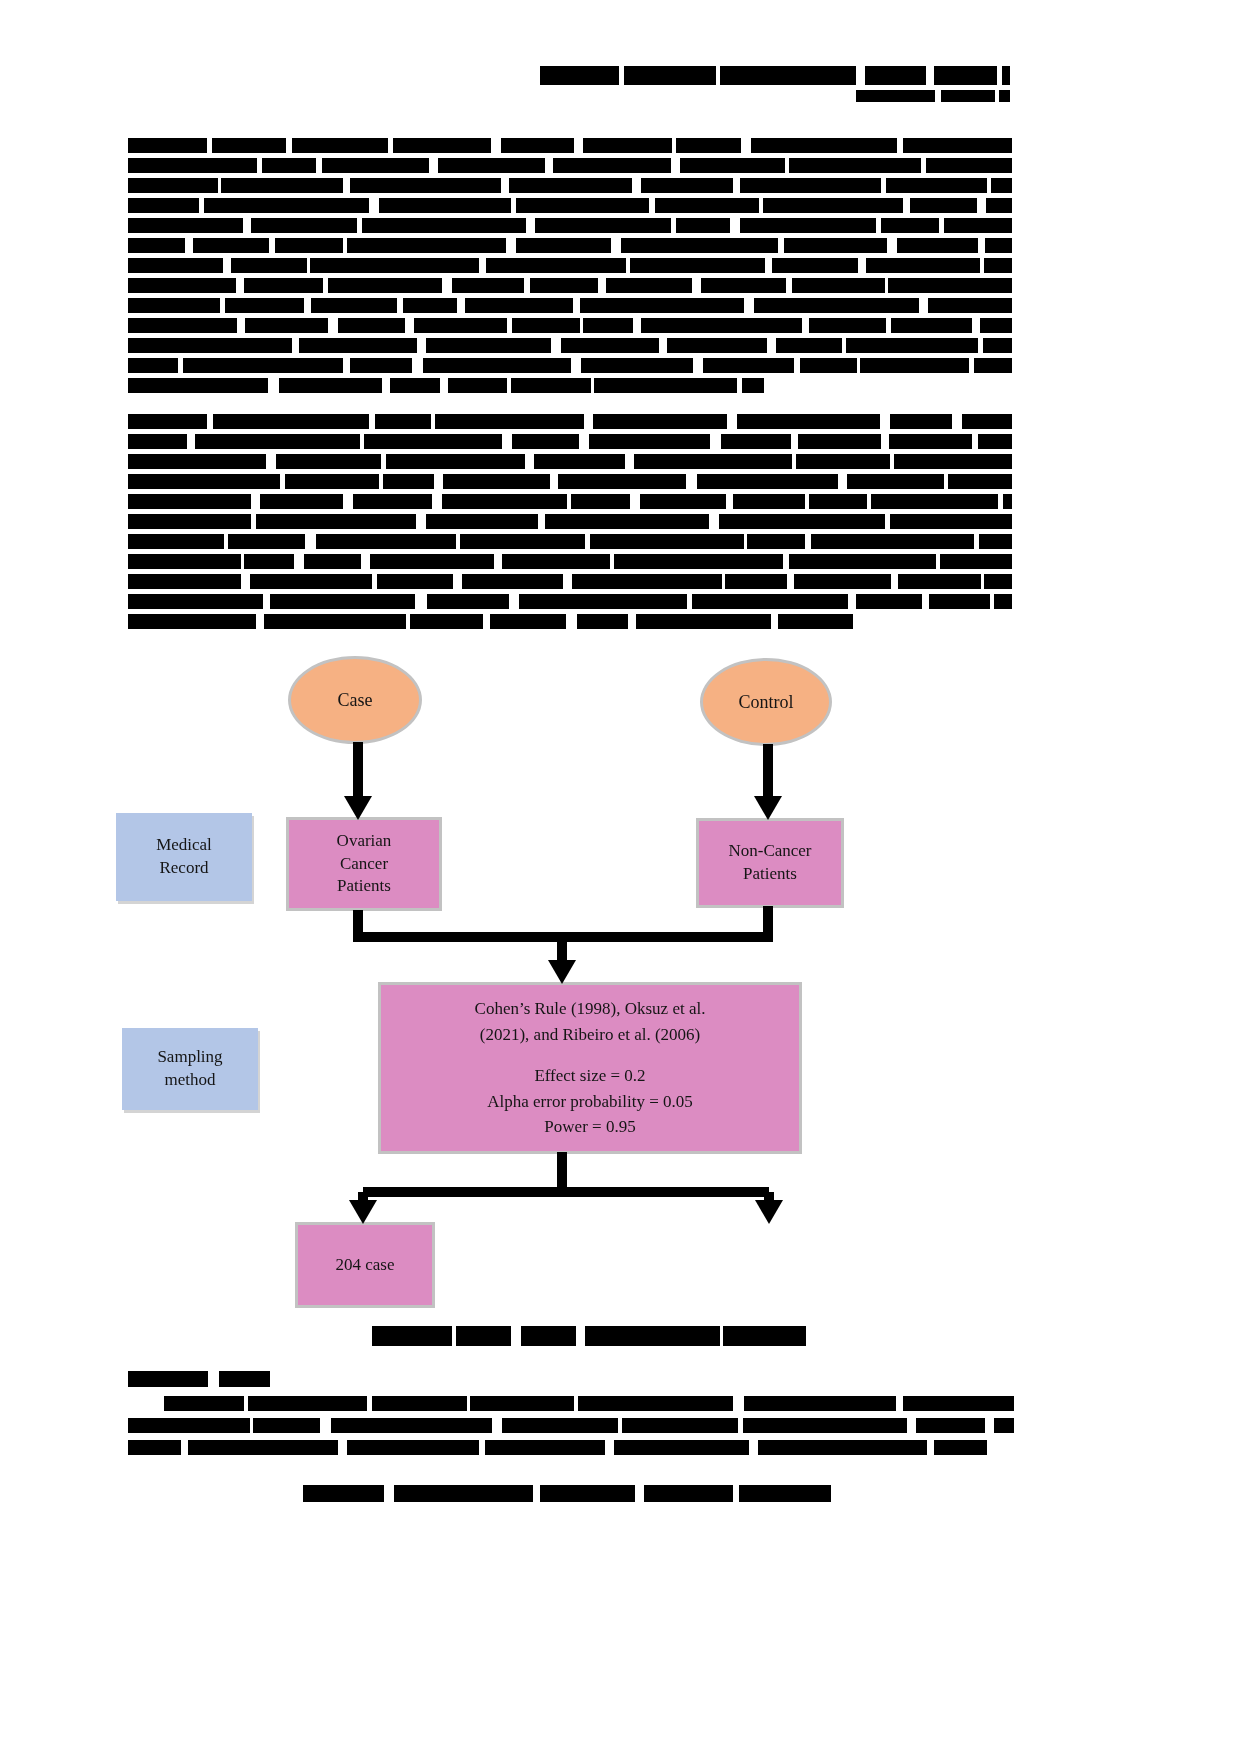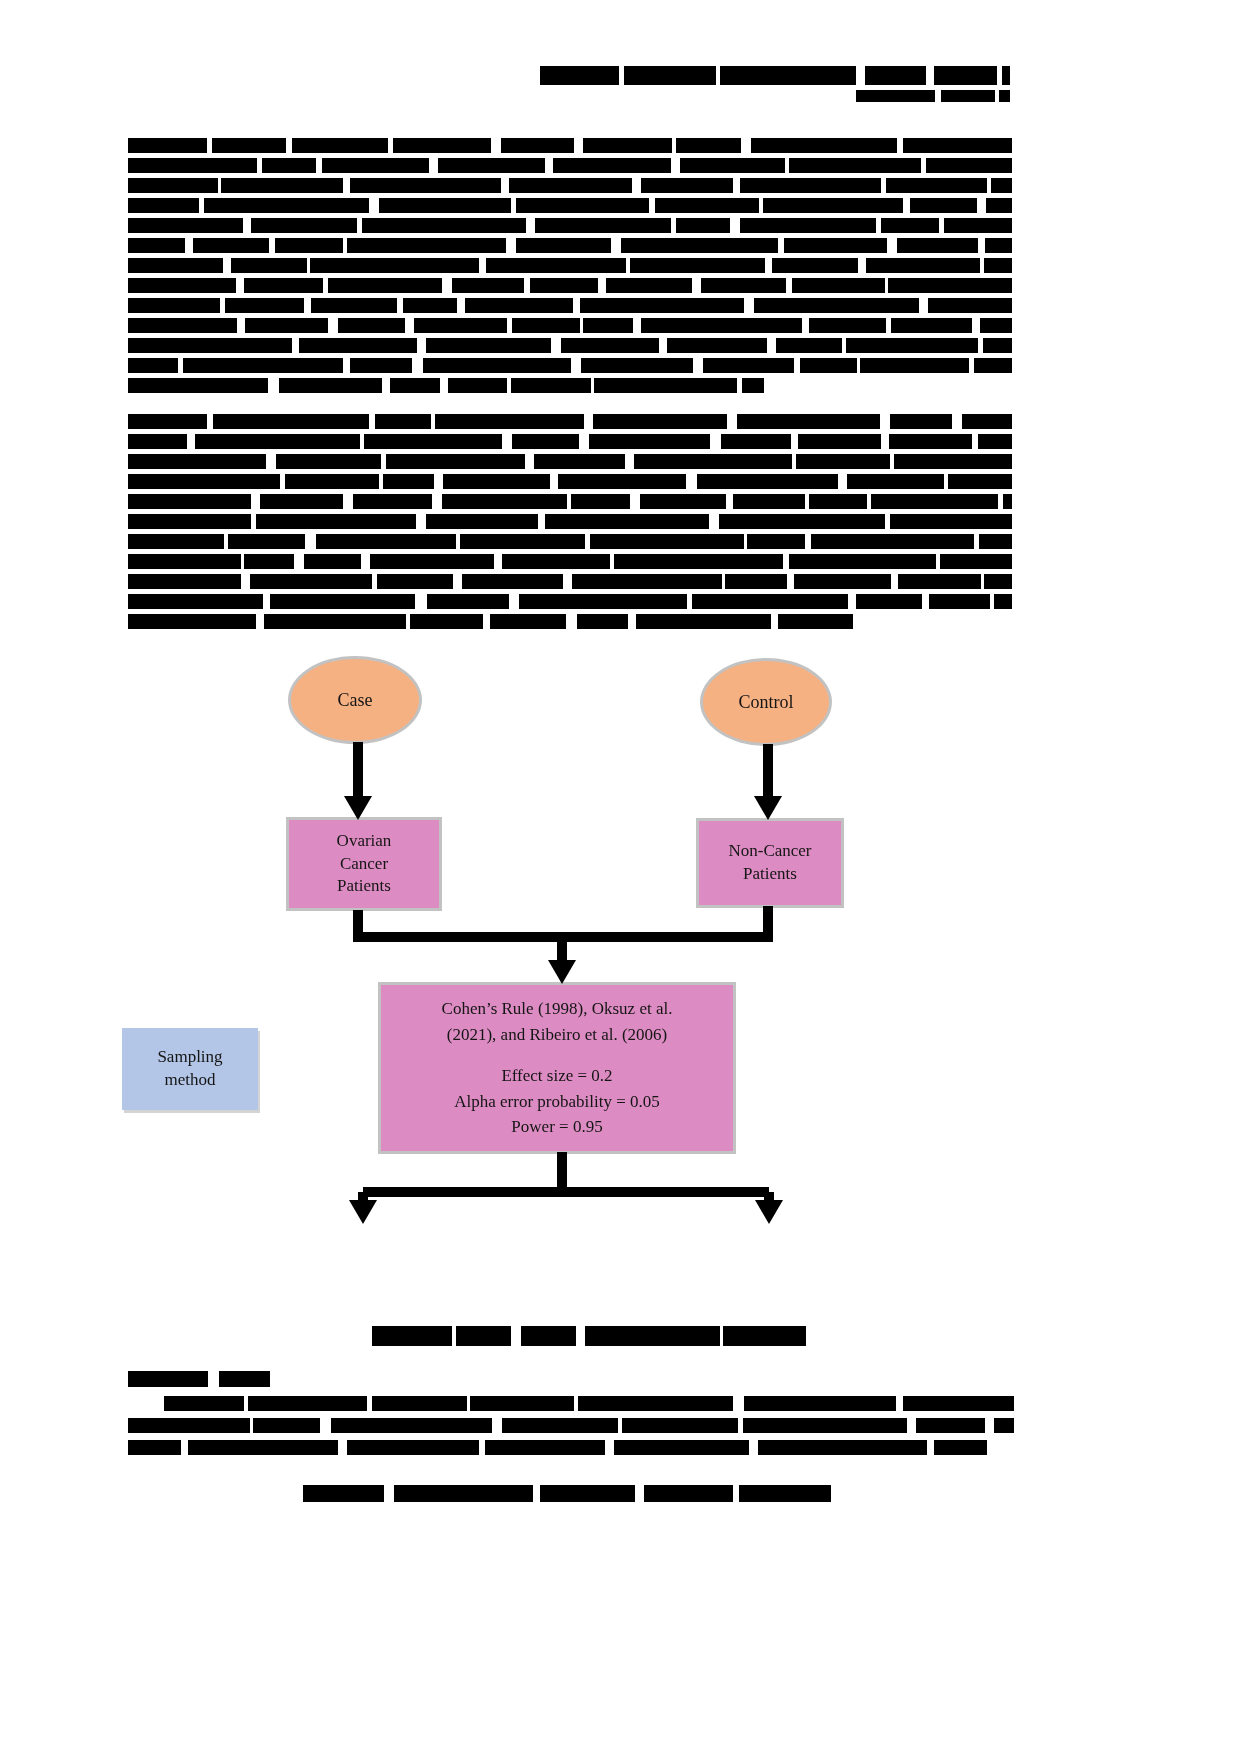--- a/index.html
+++ b/index.html
@@ -333,41 +333,47 @@
     </div>
 
   <div class="shape ellipse" style="left:700px; top:658px; width:132px; height:88px;">
     <span>Control</span>
   </div>
 
   <div class="shape ellipse" style="left:288px; top:656px; width:134px; height:88px;">
     <span>Case</span>
   </div>
 
+  <div class="shape bluebox" style="left:116px; top:813px; width:136px; height:88px;">
+    <span class="narrow-84">Medical Record</span>
+  </div>
 
   <div class="shape pinkbox" style="left:286px; top:817px; width:156px; height:94px;">
     <span class="narrow-84">Ovarian Cancer Patients</span>
   </div>
 
   <div class="shape bluebox" style="left:122px; top:1028px; width:136px; height:82px;">
     <span class="narrow-90">Sampling method</span>
   </div>
 
   <div class="shape pinkbox" style="left:696px; top:818px; width:148px; height:90px;">
     <span class="narrow-110">Non-Cancer Patients</span>
   </div>
 
-  <div class="shape pinkbox criteria" style="left:378px; top:982px; width:358px; height:172px;">
+  <div class="shape pinkbox criteria" style="left:378px; top:982px; width:424px; height:172px;">
     <div>Cohen’s Rule (1998), Oksuz et al.</div>
     <div class="src-gap">(2021), and Ribeiro et al. (2006)</div>
     <div>Effect size = 0.2</div>
     <div>Alpha error probability = 0.05</div>
     <div>Power = 0.95</div>
   </div>
 
+  <div class="shape pinkbox" style="left:295px; top:1222px; width:140px; height:86px;">
+    <span>204 case</span>
+  </div>
 
 
   <svg class="connectors" width="1240" height="1754" viewBox="0 0 1240 1754">
     <g stroke="#000" stroke-width="10" fill="none">
       <path d="M358,742 L358,798"></path>
       <path d="M768,744 L768,798"></path>
       <path d="M358,910 L358,937 L768,937 L768,906"></path>
       <path d="M562,937 L562,962"></path>
       <path d="M562,1152 L562,1192"></path>
       <path d="M363,1192 L769,1192"></path>

